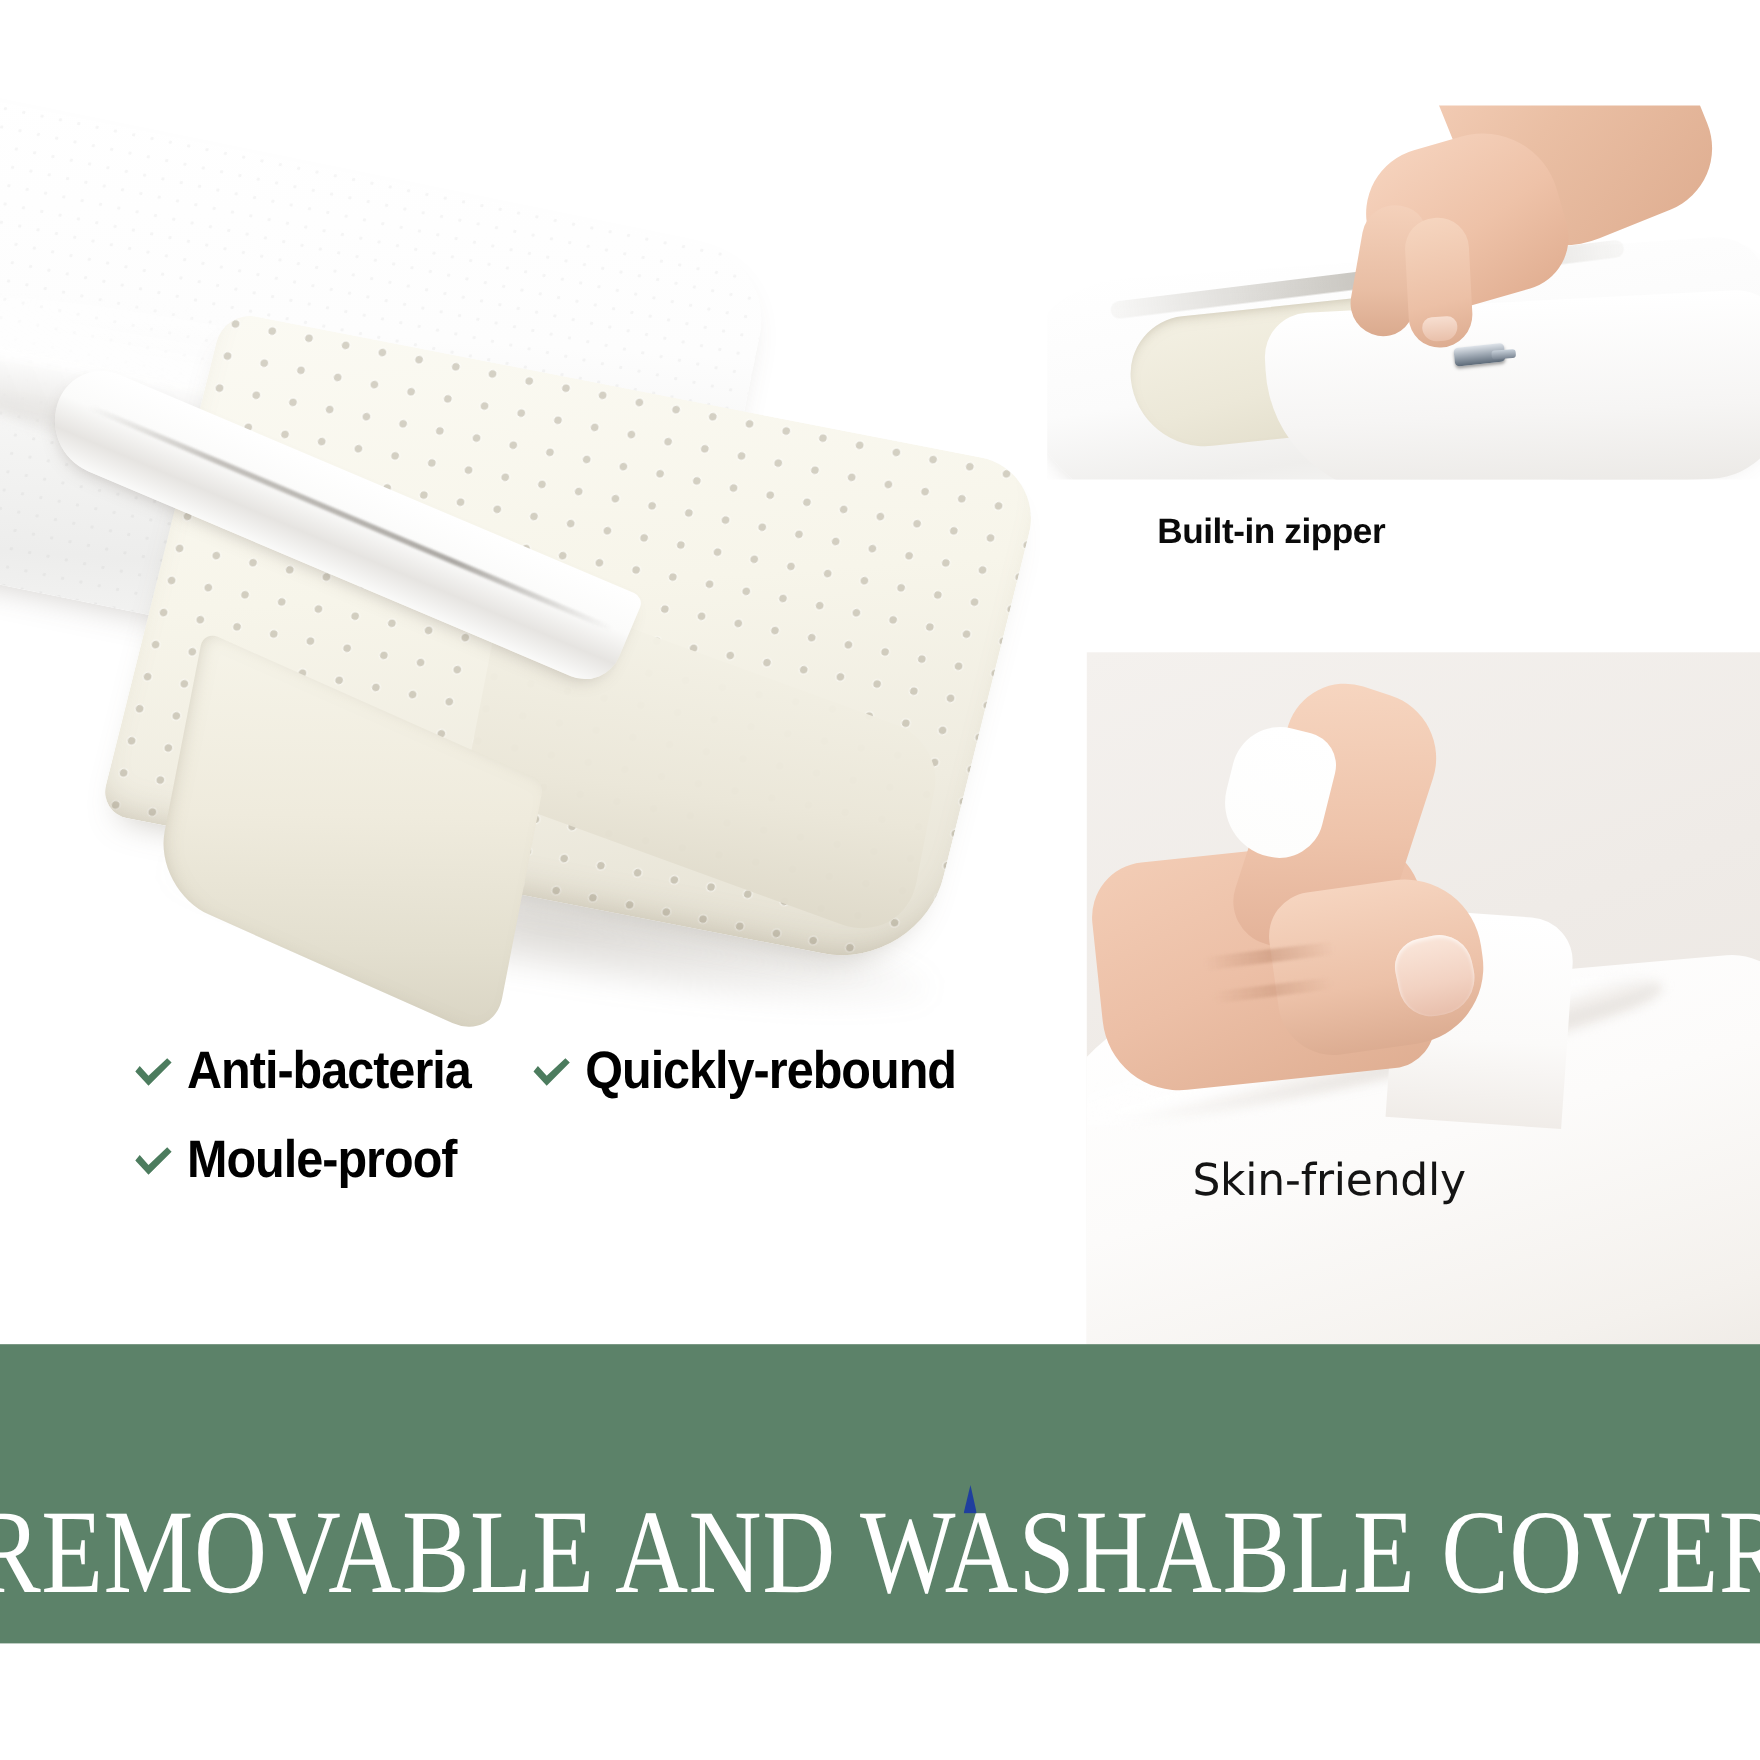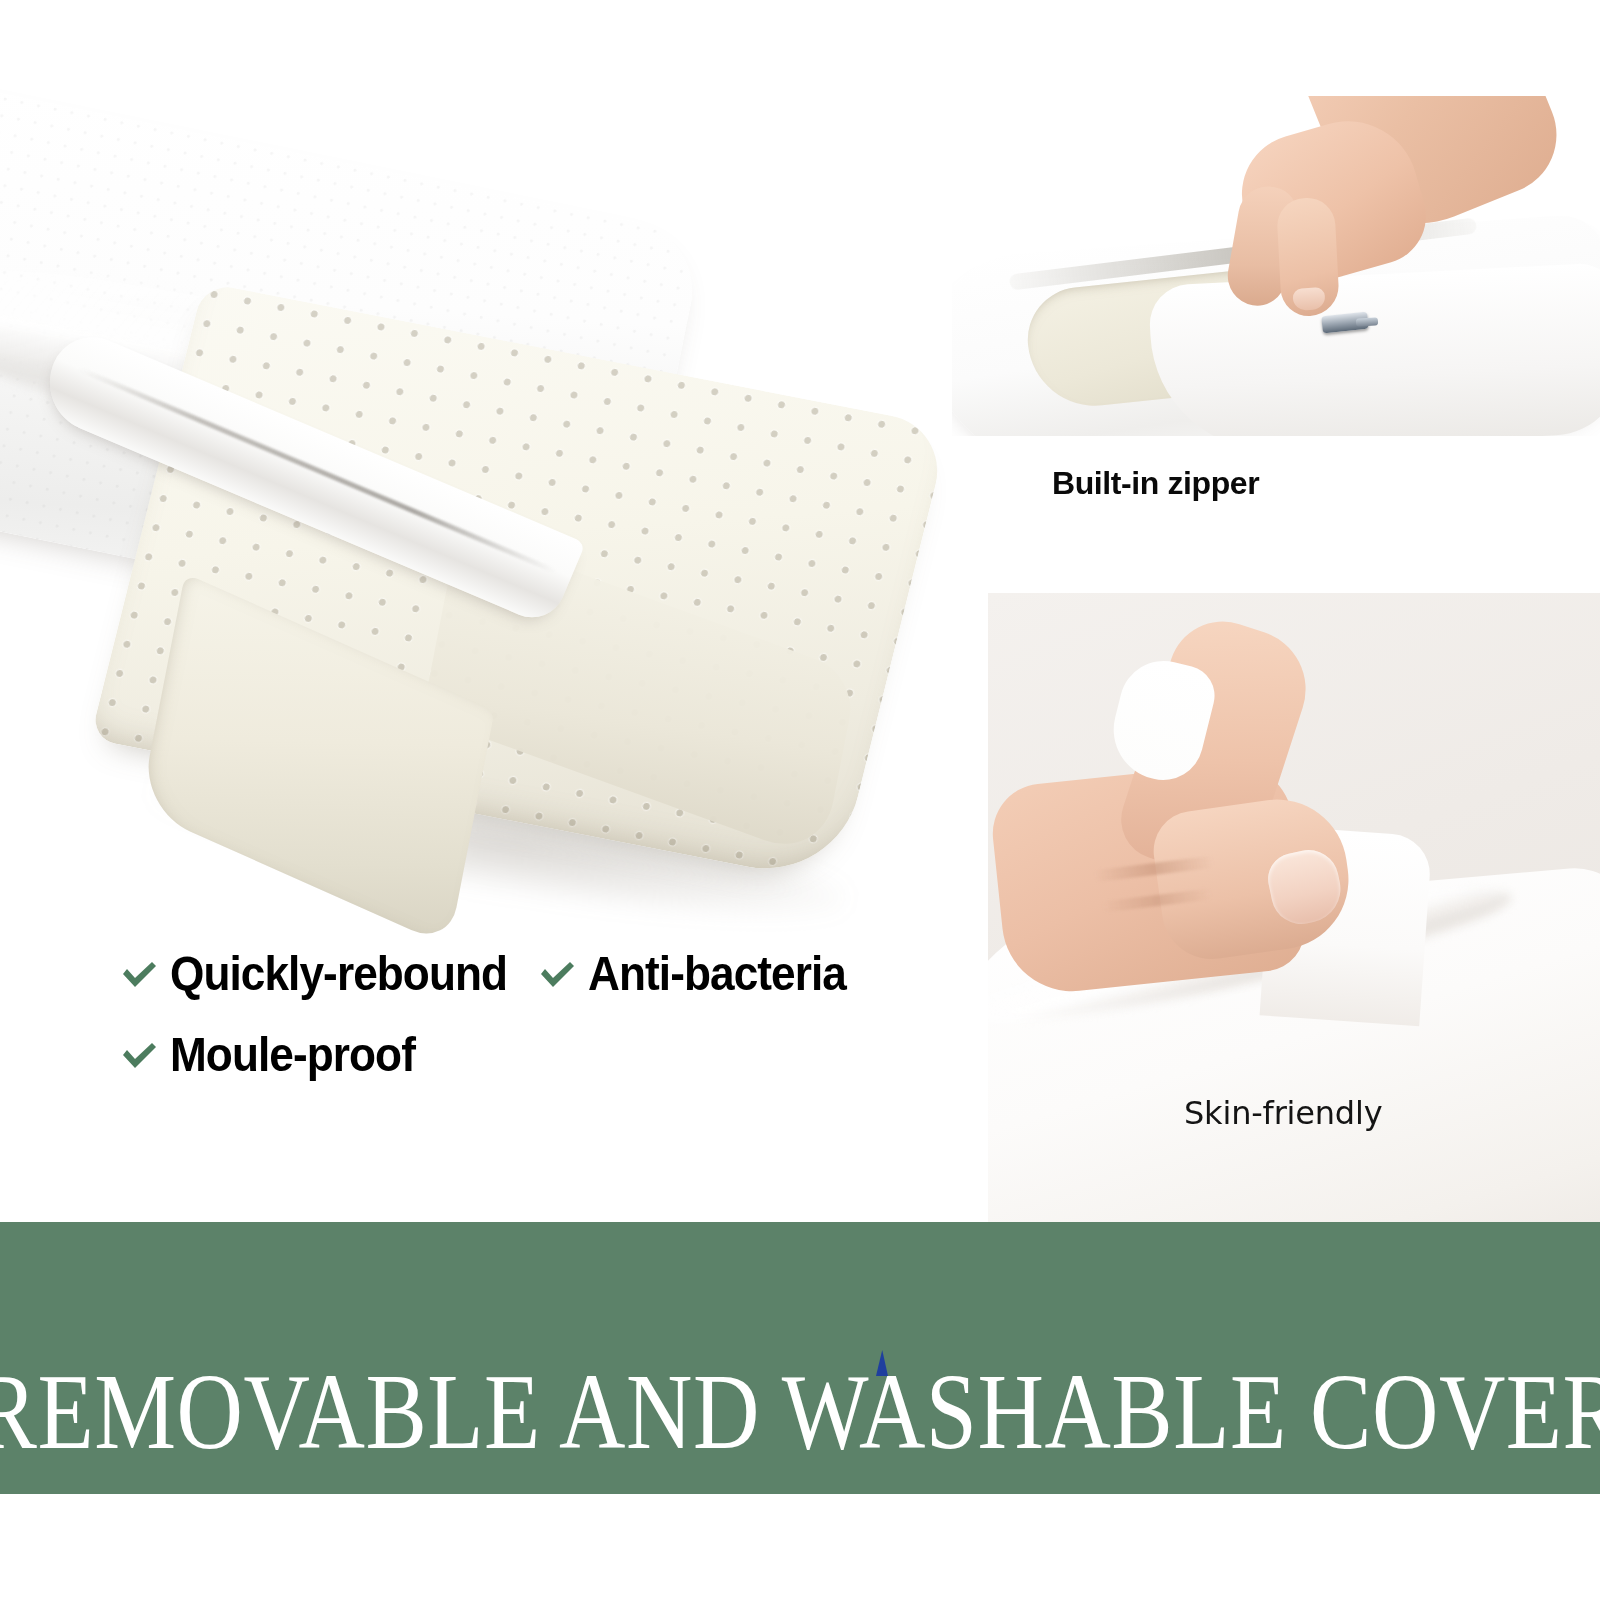--- a/index.html
+++ b/index.html
@@ -169,25 +169,24 @@
     background:linear-gradient(180deg,#ffffff,#fdfdfc);
     border-radius:44px 30px 40px 50px;transform:rotate(14deg);}
   .sh-knuckle{position:absolute;left:96px;top:260px;width:120px;height:12px;
     background:linear-gradient(90deg,rgba(200,150,125,0),rgba(196,145,118,.55),rgba(200,150,125,0));
     border-radius:8px;transform:rotate(-7deg);filter:blur(1.4px);}
   .sh-knuckle2{position:absolute;left:104px;top:292px;width:110px;height:11px;
     background:linear-gradient(90deg,rgba(200,150,125,0),rgba(196,145,118,.45),rgba(200,150,125,0));
     border-radius:8px;transform:rotate(-7deg);filter:blur(1.4px);}
 
   .skin-caption{
-    position:absolute;left:1184px;top:1050px;
+    position:absolute;left:1084px;top:1050px;
     font-family:"DejaVu Sans",sans-serif;
-    font-size:32px;font-weight:400;color:#141414;letter-spacing:-.2px;
+    font-size:40px;font-weight:400;color:#141414;letter-spacing:-.2px;
     white-space:nowrap;
-    margin-top:44px;
   }
 
   
   .features{position:absolute;left:118px;top:946px;width:830px;}
   .frow{display:flex;align-items:flex-start;margin-bottom:26px;}
   .fitem{display:flex;align-items:center;}
   .fitem.col1{width:362px;}
   .chk{flex:0 0 auto;margin-right:10px;display:block;}
   .flabel{
     font-family:"Liberation Sans",sans-serif;
@@ -255,31 +254,31 @@
       <div class="sh-thumbnail"></div>
       <div class="sh-knuckle"></div>
       <div class="sh-knuckle2"></div>
     </div>
   </div>
   <div class="skin-caption">Skin-friendly</div>
 
   <div class="features">
 
     <div class="frow">
+      <div class="fitem col1">
+        <svg class="chk" width="42" height="42" viewBox="0 0 42 42">
+          <path d="M5 21 L9 16 L17 25 L34 9 L38 13 L17 34 Z" fill="#4c7c5e"></path>
+        </svg>
+        <span class="flabel">Anti-bacteria</span>
+      </div>
       <div class="fitem">
         <svg class="chk" width="42" height="42" viewBox="0 0 42 42">
           <path d="M5 21 L9 16 L17 25 L34 9 L38 13 L17 34 Z" fill="#4c7c5e"></path>
         </svg>
         <span class="flabel">Quickly-rebound</span>
-      </div>
-      <div class="fitem col1">
-        <svg class="chk" width="42" height="42" viewBox="0 0 42 42">
-          <path d="M5 21 L9 16 L17 25 L34 9 L38 13 L17 34 Z" fill="#4c7c5e"></path>
-        </svg>
-        <span class="flabel">Anti-bacteria</span>
       </div>
     </div>
 
     <div class="frow">
       <div class="fitem">
         <svg class="chk" width="42" height="42" viewBox="0 0 42 42">
           <path d="M5 21 L9 16 L17 25 L34 9 L38 13 L17 34 Z" fill="#4c7c5e"></path>
         </svg>
         <span class="flabel">Moule-proof</span>
       </div>

